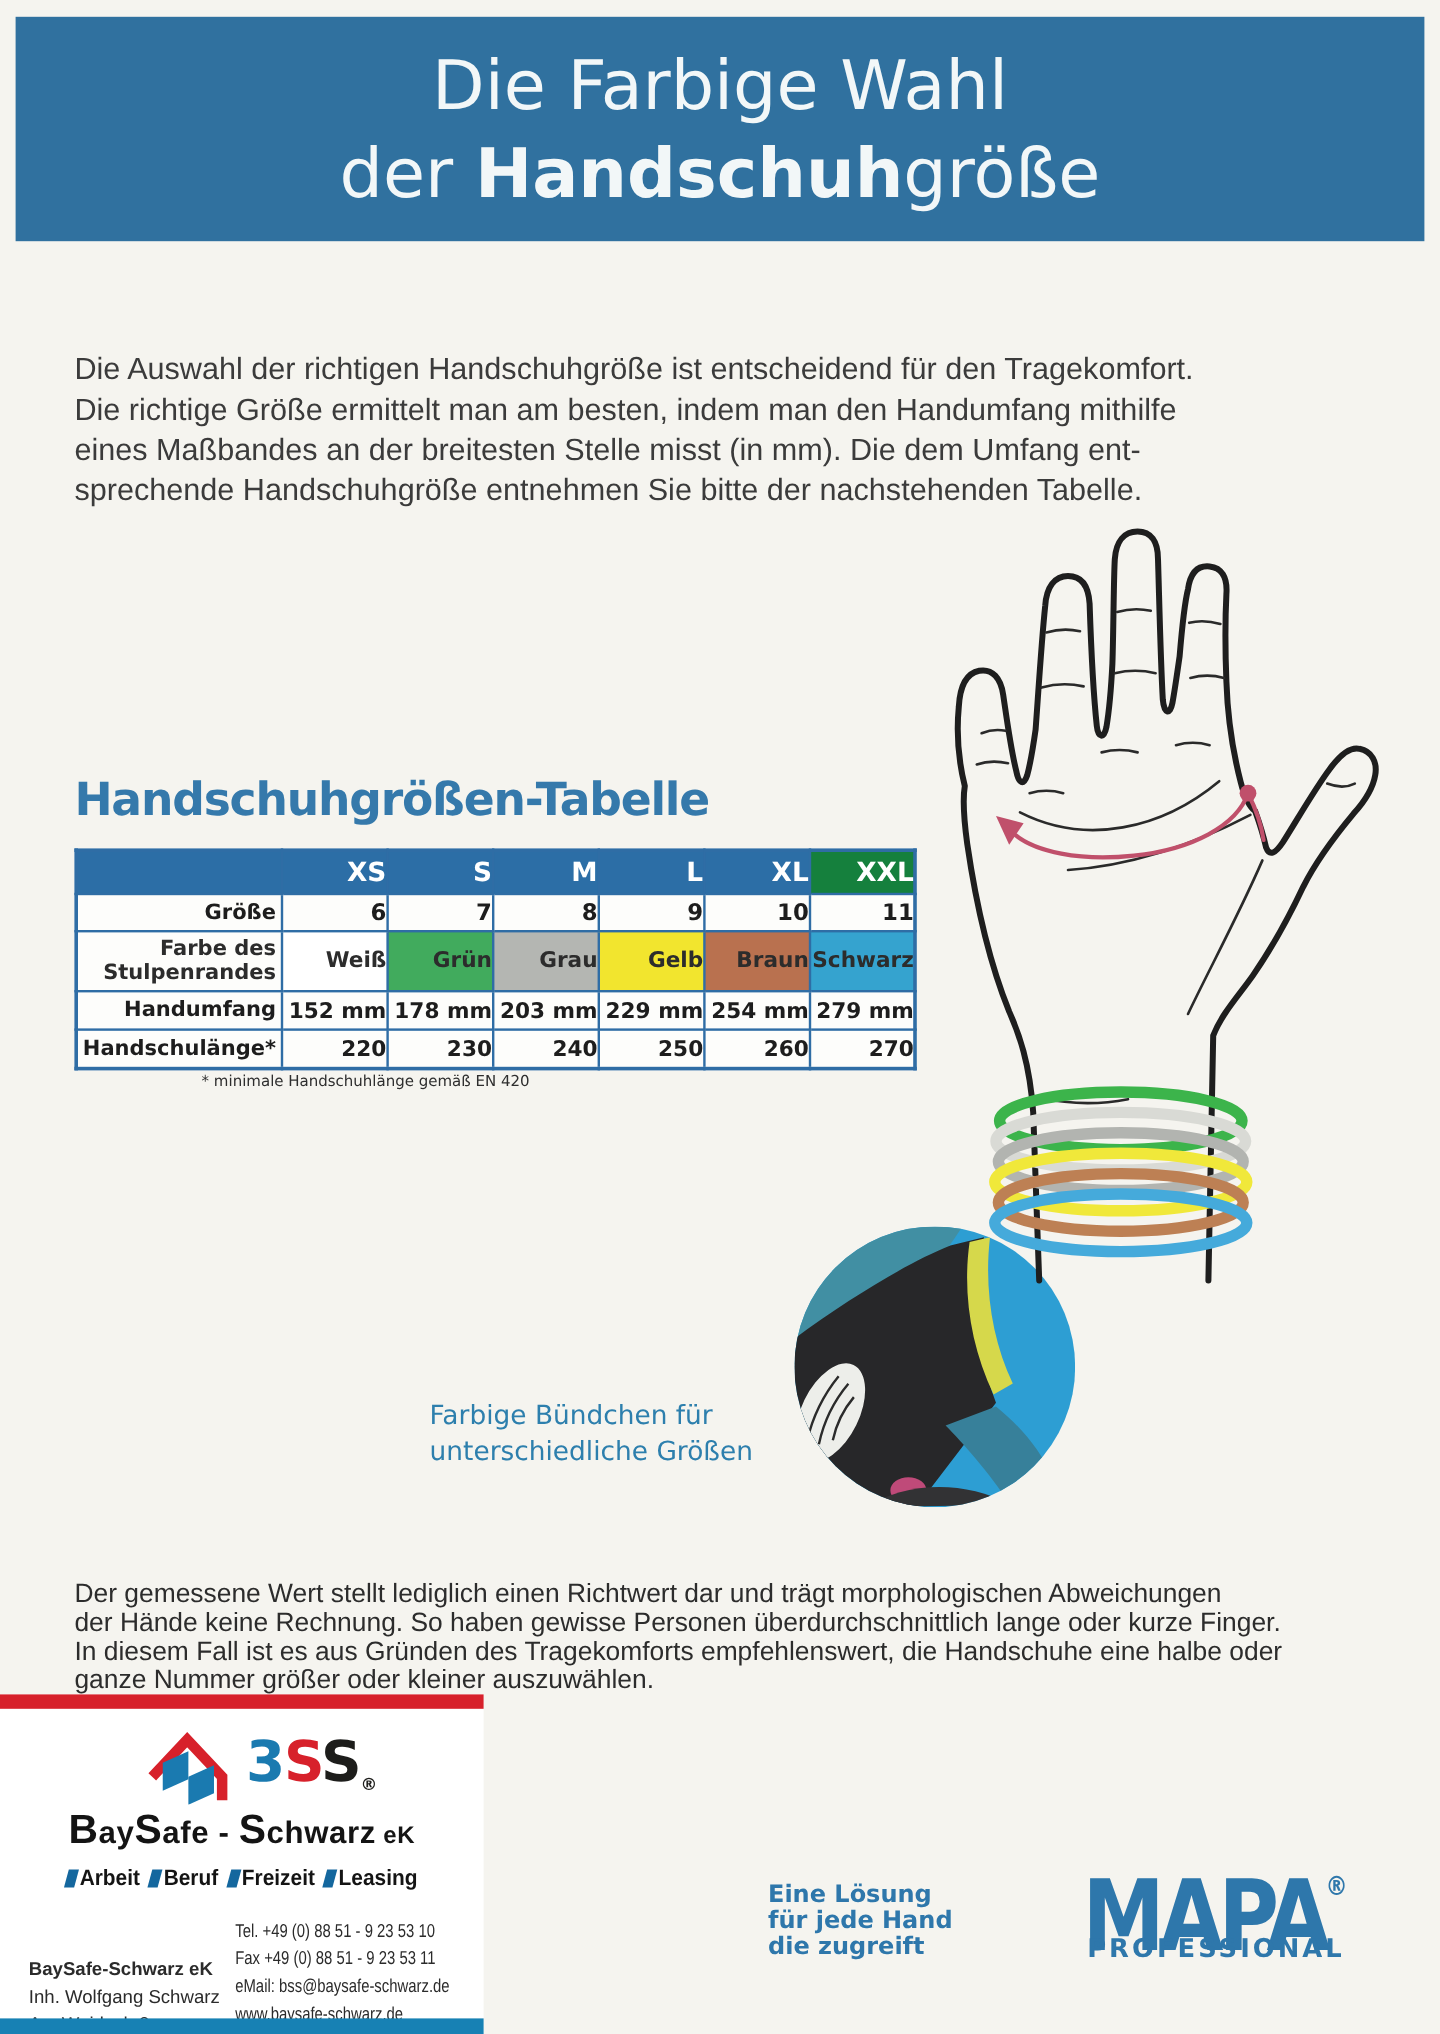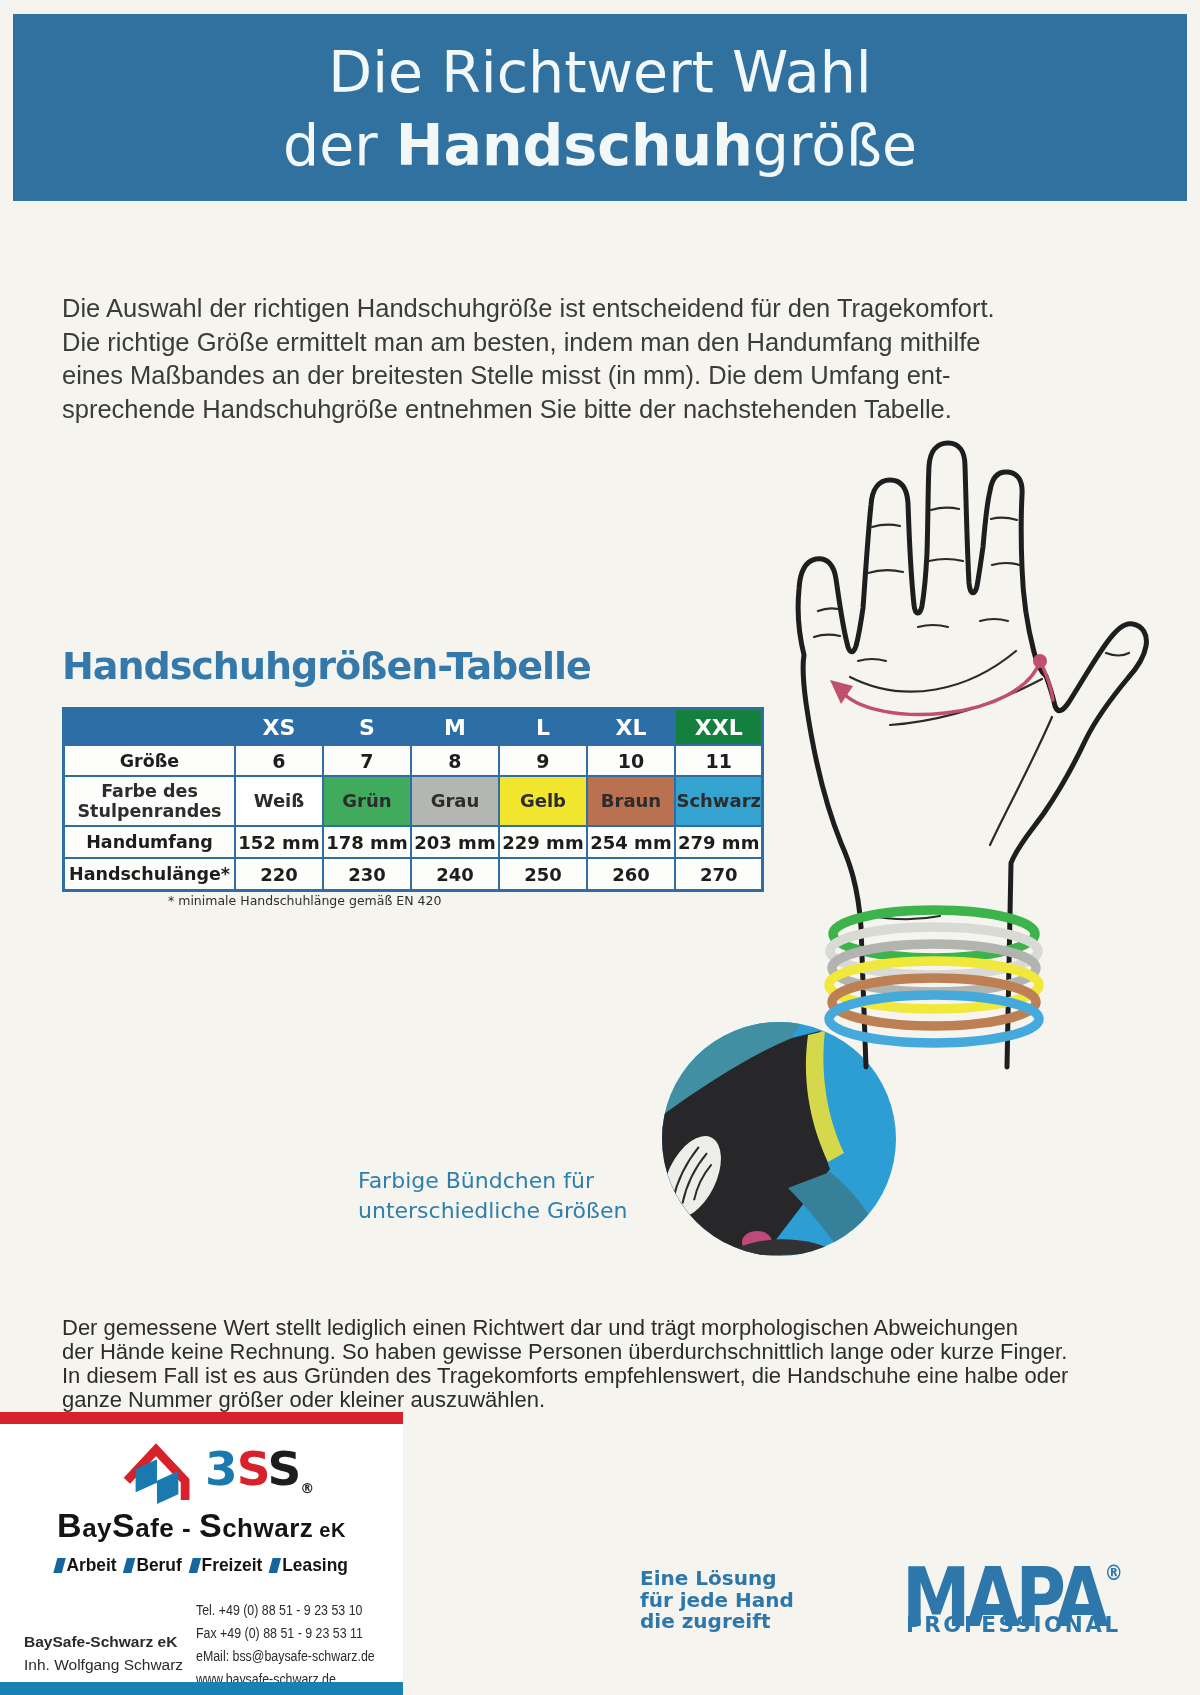--- a/index.html
+++ b/index.html
@@ -13,21 +13,21 @@
   
   .intro{position:absolute;left:62px;top:292px;font-family:"Liberation Sans",sans-serif;
          font-size:25.5px;line-height:33.5px;color:#3b3b3b;white-space:nowrap;}
   .outro{position:absolute;left:62px;top:1316px;font-family:"Liberation Sans",sans-serif;
          font-size:22px;line-height:24px;color:#2c2c2c;white-space:nowrap;}
   
   .table-title{position:absolute;left:62px;top:644px;margin:0;font-size:38px;font-weight:700;
                color:#3579ab;letter-spacing:-1px;}
   .size-table{position:absolute;left:62px;top:707px;border-collapse:collapse;table-layout:fixed;
               background:#fdfdfb;}
-  .size-table th,.size-table td{border:2px solid #2f6da5;text-align:center;vertical-align:middle;
+  .size-table th,.size-table td{border:2px solid #2f6da5;text-align:right;vertical-align:middle;
               padding:0;color:#1d1d1d;}
   .size-table{border:3px solid #2f6da5;}
   .hrow th{height:34px;color:#fff;font-size:22px;font-weight:700;}
   .r-groesse td{height:29px;font-size:19px;font-weight:700;}
   .r-farbe td{height:48px;font-size:18px;font-weight:700;line-height:20px;color:#2c2c2c;margin-top:16px;}
   .r-umfang td{height:30px;font-size:18px;font-weight:700;}
   .r-laenge td{height:30px;font-size:18px;font-weight:700;}
   .lbl{font-size:17.5px !important;font-weight:700;padding:0 4px !important;}
   .footnote{position:absolute;left:168px;top:893px;font-size:12.5px;color:#2e2e2e;}
   
@@ -74,21 +74,21 @@
   .ring{fill:none;stroke-width:9.5px;}
   .crease{fill:none;stroke:#2a2a2a;stroke-width:2.2px;stroke-linecap:round;}
   .redline{fill:none;stroke:#c0506b;stroke-width:3.5px;stroke-linecap:round;}
 </style>
 </head>
 <body>
 
 <div class="page">
 
   <header class="banner" style="background: rgb(48, 113, 159);">
-    <div class="bl">Die Richtwert Wahl</div>
+    <div class="bl">Die Farbige Wahl</div>
     <div class="bl"><span>der </span><b>Handschuh</b><span>größe</span></div>
   </header>
 
   <div class="intro">
     <div>Die Auswahl der richtigen Handschuhgröße ist entscheidend für den Tragekomfort.</div>
     <div>Die richtige Größe ermittelt man am besten, indem man den Handumfang mithilfe</div>
     <div>eines Maßbandes an der breitesten Stelle misst (in mm). Die dem Umfang ent-</div>
     <div>sprechende Handschuhgröße entnehmen Sie bitte der nachstehenden Tabelle.</div>
   </div>
 

